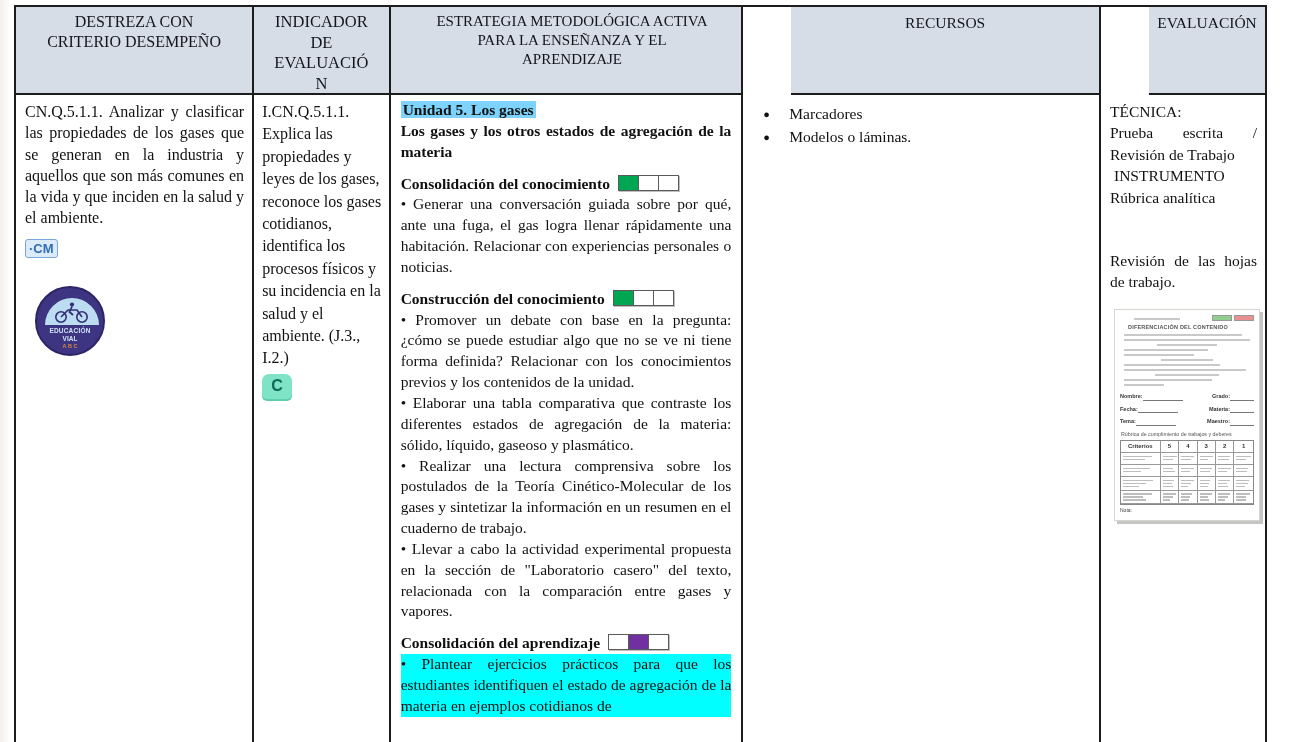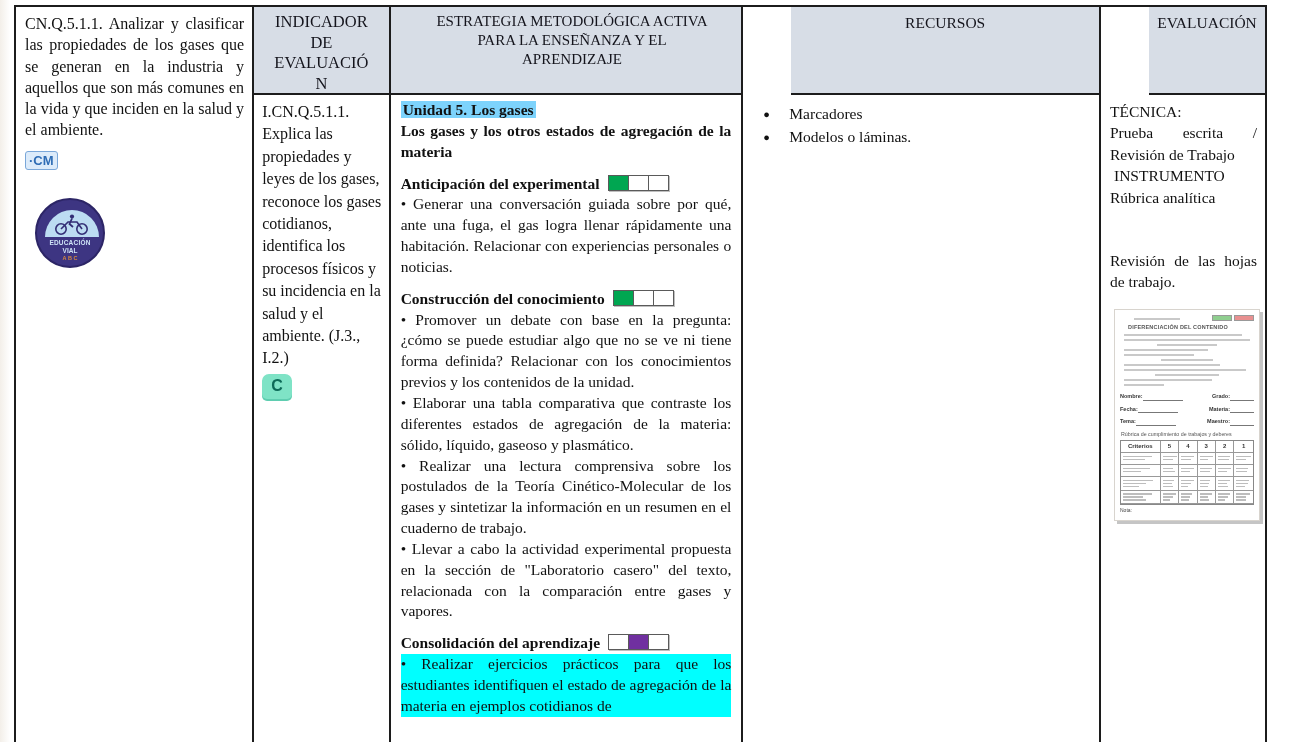--- a/index.html
+++ b/index.html
@@ -99,20 +99,21 @@
 </style>
 </head>
 <body>
 
 <div class="page">
   <div class="page-edge"></div>
 
   <div class="tbl">
 
     <div class="col c1">
+      <div class="hd">DESTREZA CON CRITERIO DESEMPEÑO</div>
       <div class="bd">
         <p class="j">CN.Q.5.1.1. Analizar y clasificar las propiedades de los gases que se generan en la industria y aquellos que son más comunes en la vida y que inciden en la salud y el ambiente.</p>
         <div>
           <span class="cm-chip">
             <span>·CM</span>
           </span>
         </div>
         <div class="vial-badge">
           <div class="vial-semi">
             <svg width="38" height="22" viewBox="0 0 38 22">
@@ -139,21 +140,21 @@
         </span>
       </div>
     </div>
 
     <div class="col c3">
       <div class="hd">ESTRATEGIA METODOLÓGICA ACTIVA PARA LA ENSEÑANZA Y EL APRENDIZAJE</div>
       <div class="bd">
         <p class="unit-line"><span class="hl-y" style="background: #7dd3fc;">Unidad 5. Los gases</span></p>
         <p class="sub">Los gases y los otros estados de agregación de la materia</p>
 
-        <p class="shead"><span>Anticipación del experimental</span><span class="bar">
+        <p class="shead"><span>Consolidación del conocimiento</span><span class="bar">
               <span class="seg" style="background: rgb(0, 166, 81);"></span>
               <span class="seg" style="background: rgb(255, 255, 255);"></span>
               <span class="seg" style="background: rgb(255, 255, 255);"></span>
             </span></p>
         <p class="bullet">• Generar una conversación guiada sobre por qué, ante una fuga, el gas logra llenar rápidamente una habitación. Relacionar con experiencias personales o noticias.</p>
 
         <p class="shead"><span>Construcción del conocimiento</span><span class="bar">
               <span class="seg" style="background: rgb(0, 166, 81);"></span>
               <span class="seg" style="background: rgb(255, 255, 255);"></span>
               <span class="seg" style="background: rgb(255, 255, 255);"></span>
@@ -161,21 +162,21 @@
         <p class="bullet">• Promover un debate con base en la pregunta: ¿cómo se puede estudiar algo que no se ve ni tiene forma definida? Relacionar con los conocimientos previos y los contenidos de la unidad.</p>
         <p class="bullet">• Elaborar una tabla comparativa que contraste los diferentes estados de agregación de la materia: sólido, líquido, gaseoso y plasmático.</p>
         <p class="bullet">• Realizar una lectura comprensiva sobre los postulados de la Teoría Cinético-Molecular de los gases y sintetizar la información en un resumen en el cuaderno de trabajo.</p>
         <p class="bullet">• Llevar a cabo la actividad experimental propuesta en la sección de "Laboratorio casero" del texto, relacionada con la comparación entre gases y vapores.</p>
 
         <p class="shead"><span>Consolidación del aprendizaje</span><span class="bar">
               <span class="seg" style="background: rgb(255, 255, 255);"></span>
               <span class="seg" style="background: rgb(112, 48, 160);"></span>
               <span class="seg" style="background: rgb(255, 255, 255);"></span>
             </span></p>
-        <p class="bullet" style="background: rgb(0, 255, 255);">• Realizar ejercicios prácticos para que los estudiantes identifiquen el estado de agregación de la materia en ejemplos cotidianos de</p>
+        <p class="bullet" style="background: rgb(0, 255, 255);">• Plantear ejercicios prácticos para que los estudiantes identifiquen el estado de agregación de la materia en ejemplos cotidianos de</p>
       </div>
     </div>
 
     <div class="col c4">
       <div class="hd">RECURSOS</div>
       <div class="bd">
         <ul class="res">
           <li>Marcadores</li>
           <li>Modelos o láminas.</li>
         </ul>

